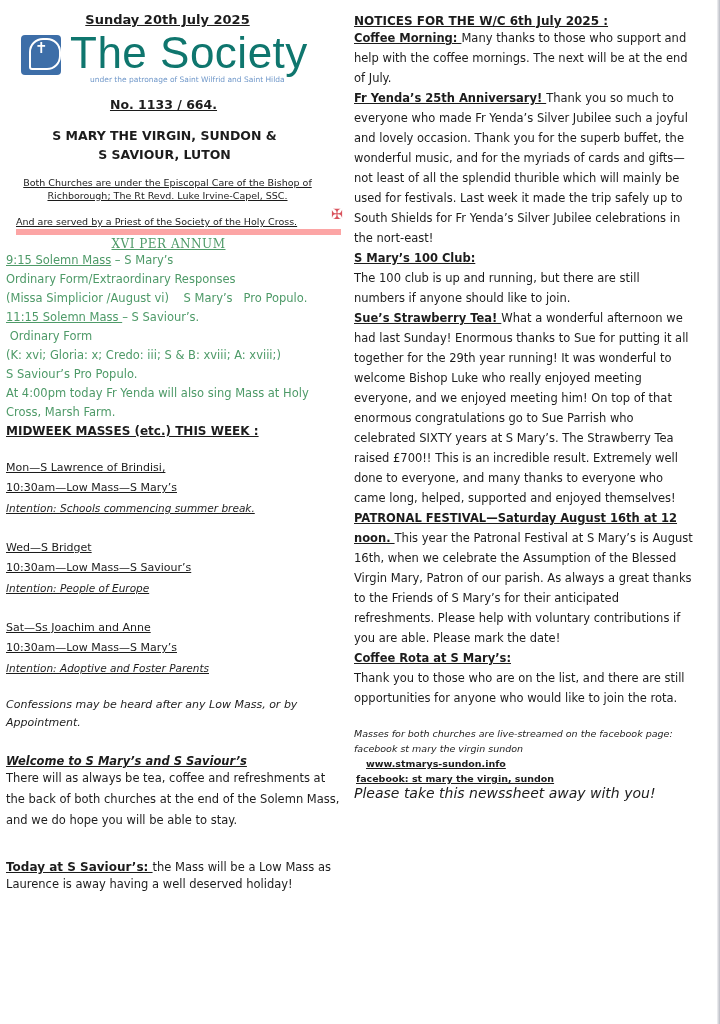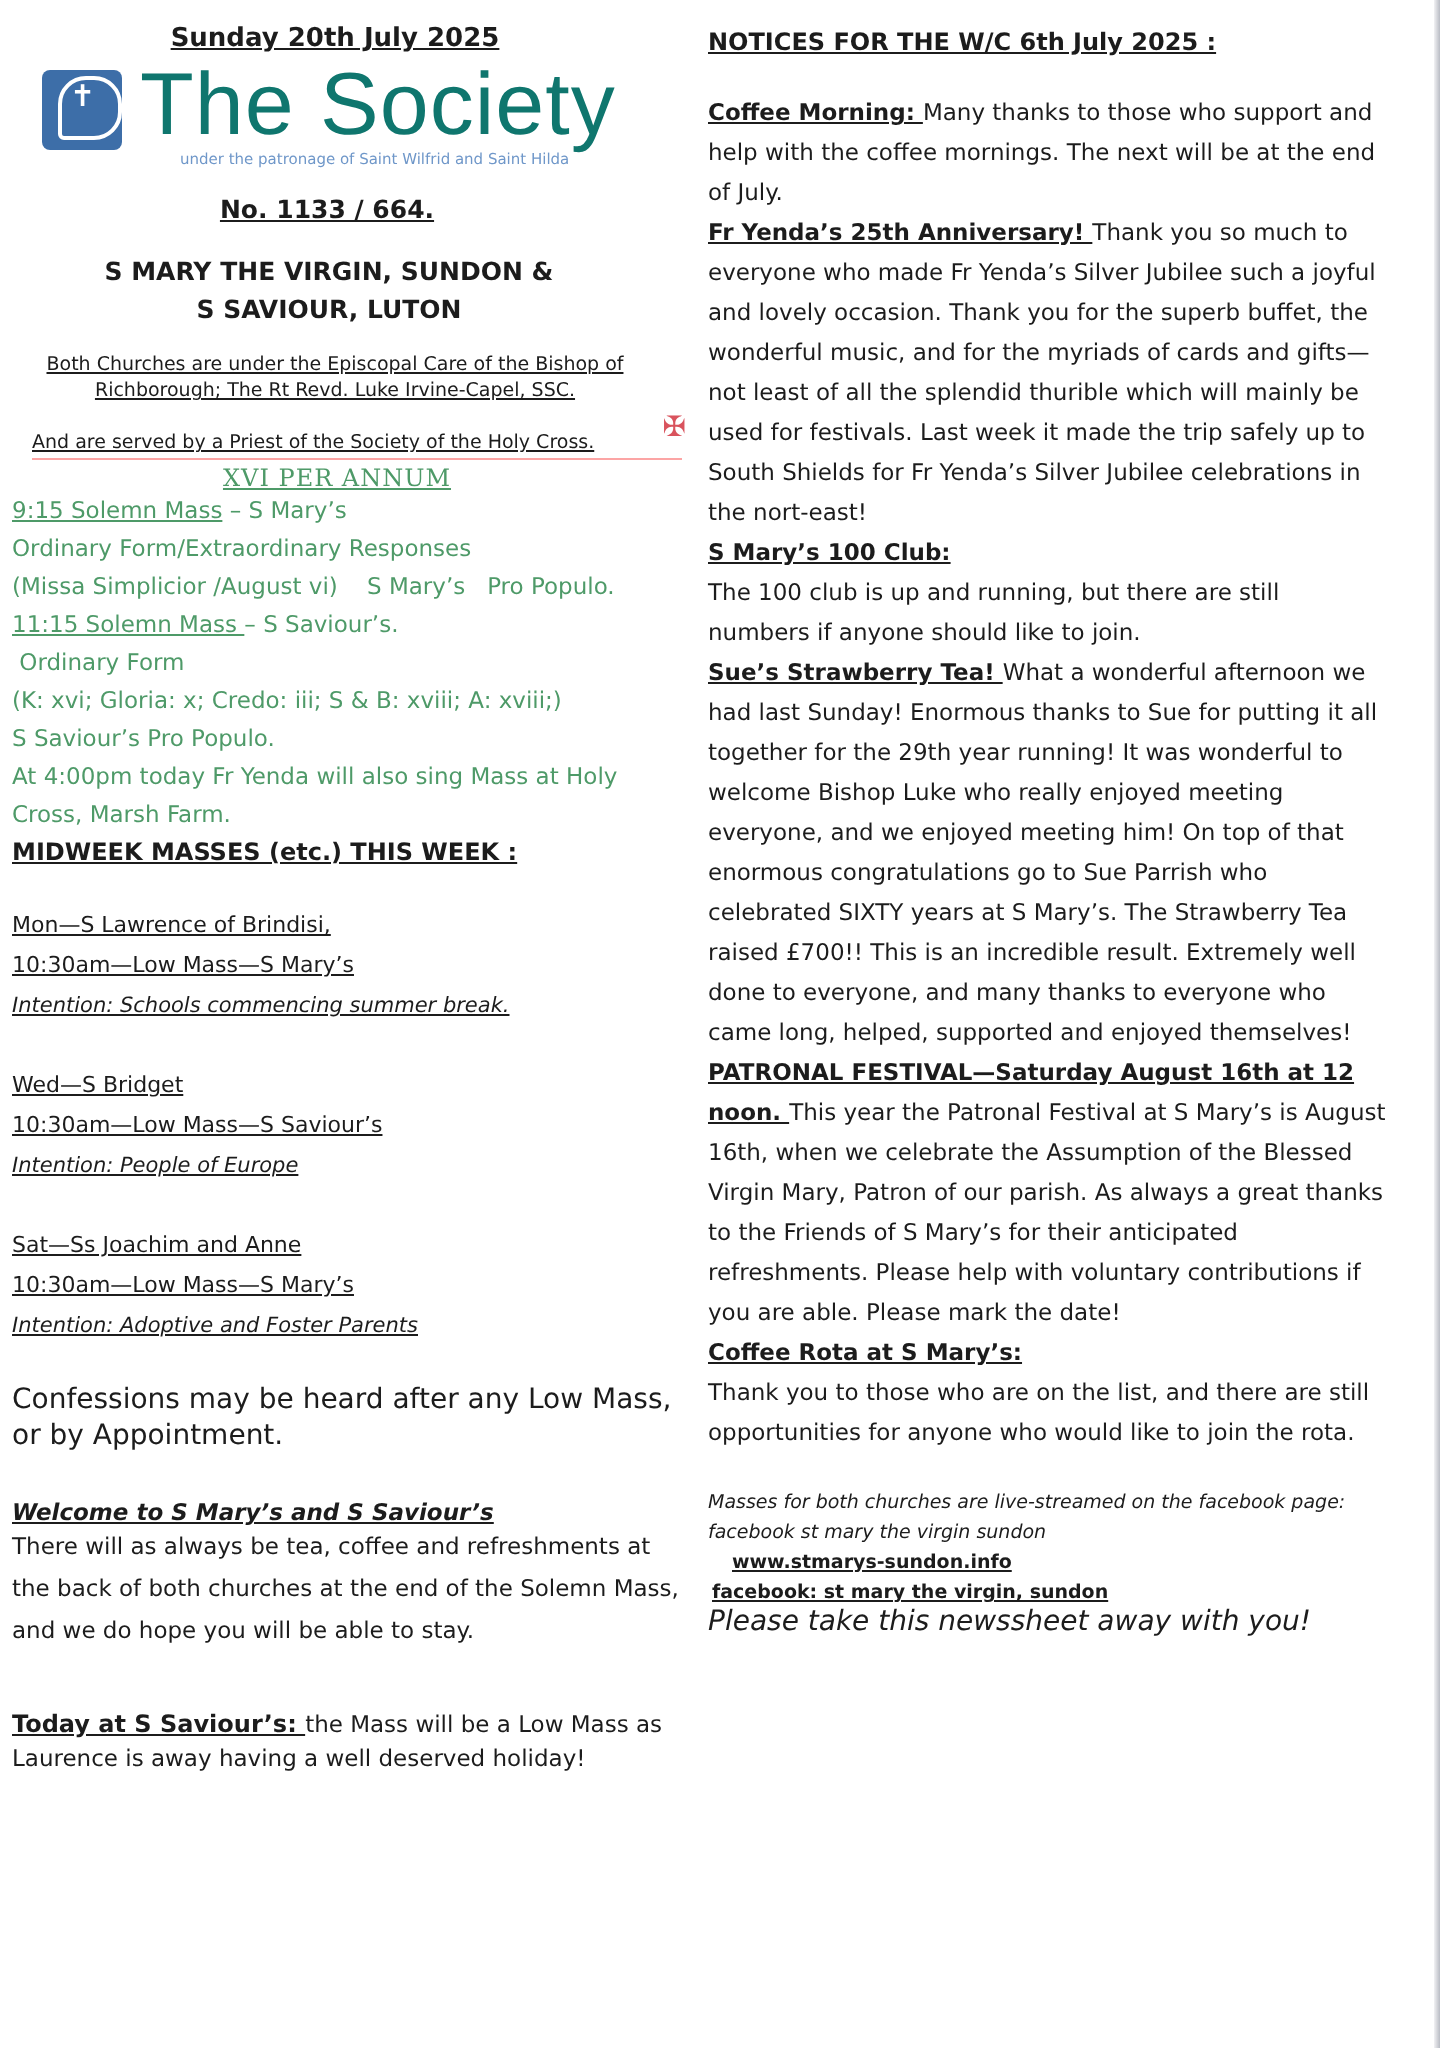--- a/index.html
+++ b/index.html
@@ -14,38 +14,38 @@
   .date { text-align:center; font-weight:bold; text-decoration:underline; font-size:13px; margin-left:-12px; }
   .logo { position:relative; height:56px; margin-top:4px; }
   .logo-mark { position:absolute; left:15px; top:4px; width:40px; height:40px; background:#3d6ea8; border-radius:4px; }
   .logo-mark .inner { position:absolute; left:8px; top:3px; width:28px; height:28px; border:2px solid #fff; border-radius:14px 14px 14px 3px; }
   .logo-mark .cross { position:absolute; left:14px; top:6px; color:#fff; font-size:15px; font-weight:bold; line-height:1; }
   .logo-title { position:absolute; left:64px; top:-3px; font-family:"Liberation Sans", sans-serif; font-size:44px; color:#0f766e; letter-spacing:0.5px; }
   .logo-sub { position:absolute; left:84px; top:44px; font-size:7.5px; color:#6f97c9; }
   .issue { text-align:center; font-weight:bold; text-decoration:underline; font-size:12.5px; margin-top:10px; margin-left:-20px; }
   .church-name { text-align:center; font-weight:bold; font-size:12.5px; line-height:19px; margin-top:14px; margin-left:-18px; }
   .bishop { text-align:center; font-size:9.5px; text-decoration:underline; line-height:13px; margin-top:12px; margin-left:-12px; }
-  .served { font-size:9.5px; text-decoration:underline; margin-top:14px; margin-left:10px; position:relative; border-bottom:1px solid #fca5a5; width:325px; padding-bottom:2px; }
+  .served { font-size:9.5px; text-decoration:underline; margin-top:14px; margin-left:10px; position:relative; border-bottom:6px solid #fca5a5; width:325px; padding-bottom:2px; }
   .served .holy-cross { position:absolute; right:-2px; top:-10px; color:#d9535d; font-size:14px; }
   .green { color:#4e9a68; font-size:11.5px; line-height:19px; }
   .per-annum { text-align:center; font-family:"DejaVu Serif", serif; font-size:12px; text-decoration:underline; color:#4e9a68; margin-top:2px; margin-left:-10px; letter-spacing:0.5px; }
   .u { text-decoration:underline; }
   .midweek { font-weight:bold; text-decoration:underline; font-size:12px; margin-top:2px; }
   .mass-block { font-size:11px; line-height:20px; margin-top:20px;text-decoration:underline; }
   .intent { font-style:italic; font-size:10.5px; }
-  .confess { font-size:14px; line-height:18px; margin-top:18px; }
+  .confess { font-style:italic; font-size:11px; line-height:18px; margin-top:18px; }
   .welcome-title { font-style:italic; font-weight:bold; text-decoration:underline; font-size:11.5px; margin-top:22px; }
   .welcome-body { font-size:11.5px; line-height:21px; }
   .today { font-size:11.5px; line-height:17px; margin-top:28px; }
   .today b { text-decoration:underline; font-size:12px; }
 
   .notices-title { font-weight:bold; text-decoration:underline; font-size:12px; }
   .notice { font-size:11.5px; line-height:20px; }
   .notice b { text-decoration:underline; }
-  .first-notice { margin-top:18px; }
+  .first-notice { }
   .footer { margin-top:18px; font-size:9.5px; line-height:15px; }
   .footer .it { font-style:italic; }
   .footer .bold { font-weight:bold; }
   .footer .u { text-decoration:underline; }
   .footer .indent { padding-left:12px; }
   .footer .small-it { font-style:italic; font-size:14px; }
 </style>
 </head>
 <body>
 

